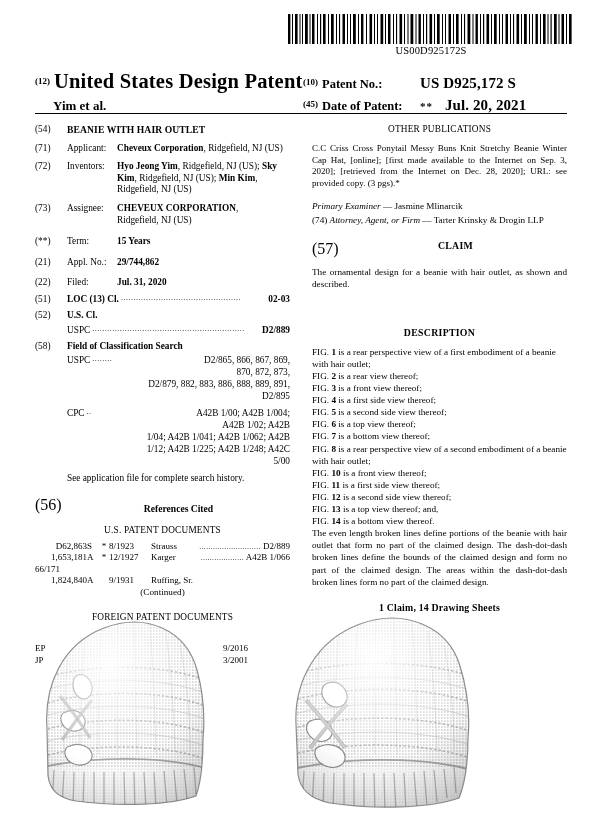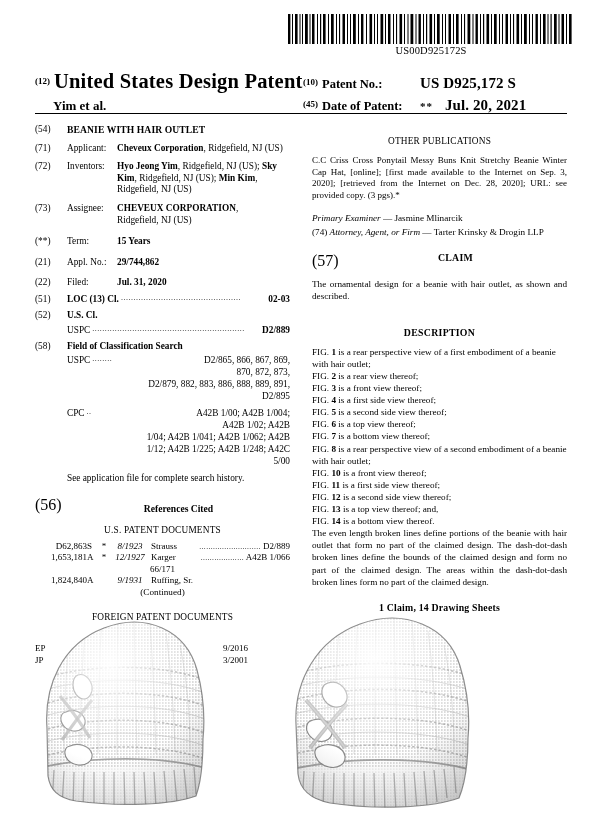--- a/index.html
+++ b/index.html
@@ -131,21 +131,21 @@
   }
   .col-left {
     position: absolute;
     left: 0;
     top: 0;
     width: 255px;
   }
   .col-right {
     position: absolute;
     left: 277px;
-    top: 12px;
+    top: 0;
     width: 255px;
   }
 
   .field {
     display: flex;
     margin-bottom: 7px;
     font-size: 9.3px;
     line-height: 11.6px;
   }
   .f-code {
@@ -240,29 +240,29 @@
     margin-top: 6px;
   }
   table.refs td {
     padding: 0;
     vertical-align: top;
     white-space: nowrap;
   }
   td.r-num { text-align: right; width: 52px; padding-right: 3px;}
   td.r-kind { width: 12px; text-align: left;}
   td.r-star { width: 10px; text-align: center;}
-  td.r-date { width: 42px; text-align: center; padding-right: 4px; font-style: italic;}
+  td.r-date { width: 42px; text-align: left; padding-right: 4px;}
   td.r-name { text-align: left; padding-left: 2px;}
   td.r-cls  { text-align: right; white-space: nowrap;}
   .r-dots {
     letter-spacing: 0.4px;
     font-size: 7.5px;
   }
   .sub-right {
-    text-align: center;
+    text-align: left;
     font-size: 9px;
     line-height: 11px;
   }
   .continued {
     text-align: center;
     font-size: 9.2px;
     margin-top: 1px;
   }
 
   table.foreign {
@@ -312,21 +312,21 @@
     font-size: 9.2px;
     line-height: 12.4px;
     text-align: justify;
     margin-top: 8px;
   }
   .desc-head {
     text-align: center;
     font-weight: bold;
     font-size: 9.8px;
     letter-spacing: 0.3px;
-    margin-top: 24px;
+    margin-top: 36px;
   }
   .desc-body {
     font-size: 9.2px;
     line-height: 12.1px;
     margin-top: 8px;
   }
   .desc-body .fig-line { text-align: left; }
   .desc-body .para { text-align: justify; }
   .desc-body b { font-weight: bold; }
   .sheets {

